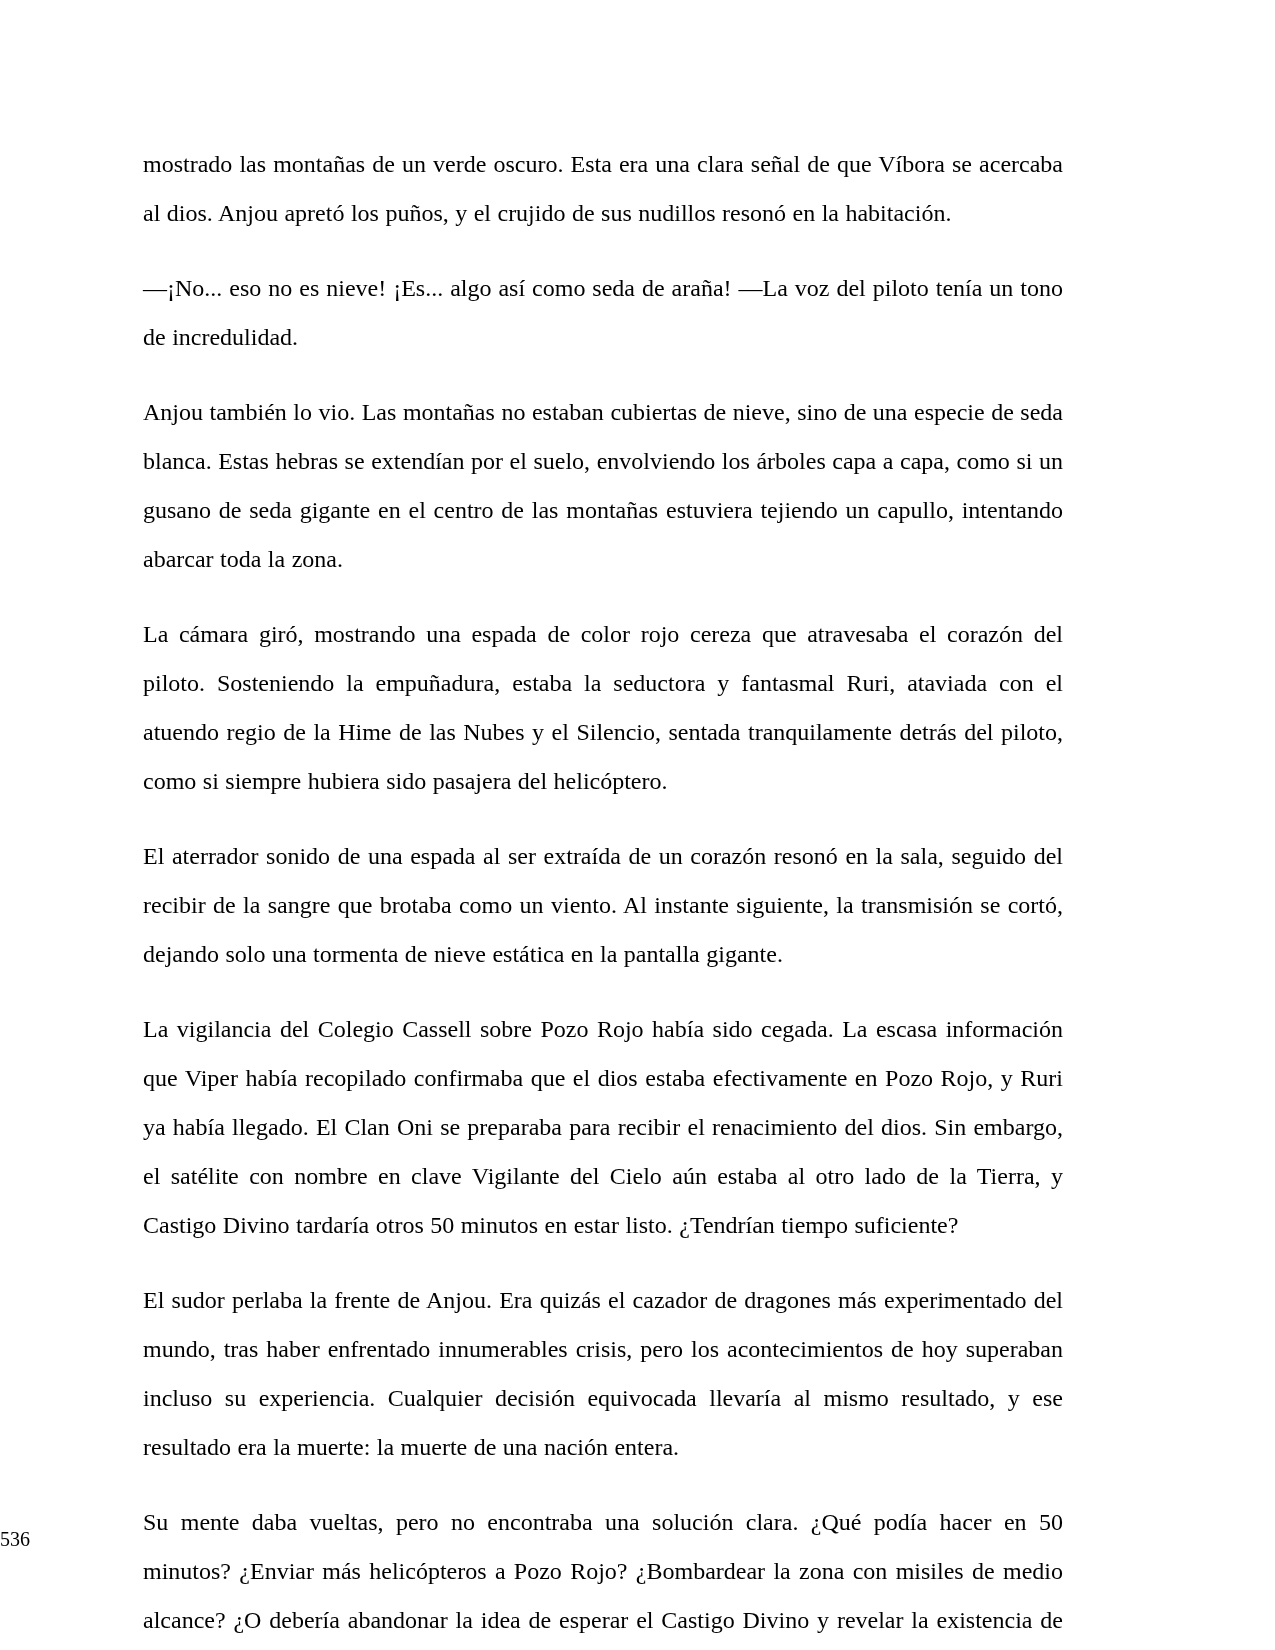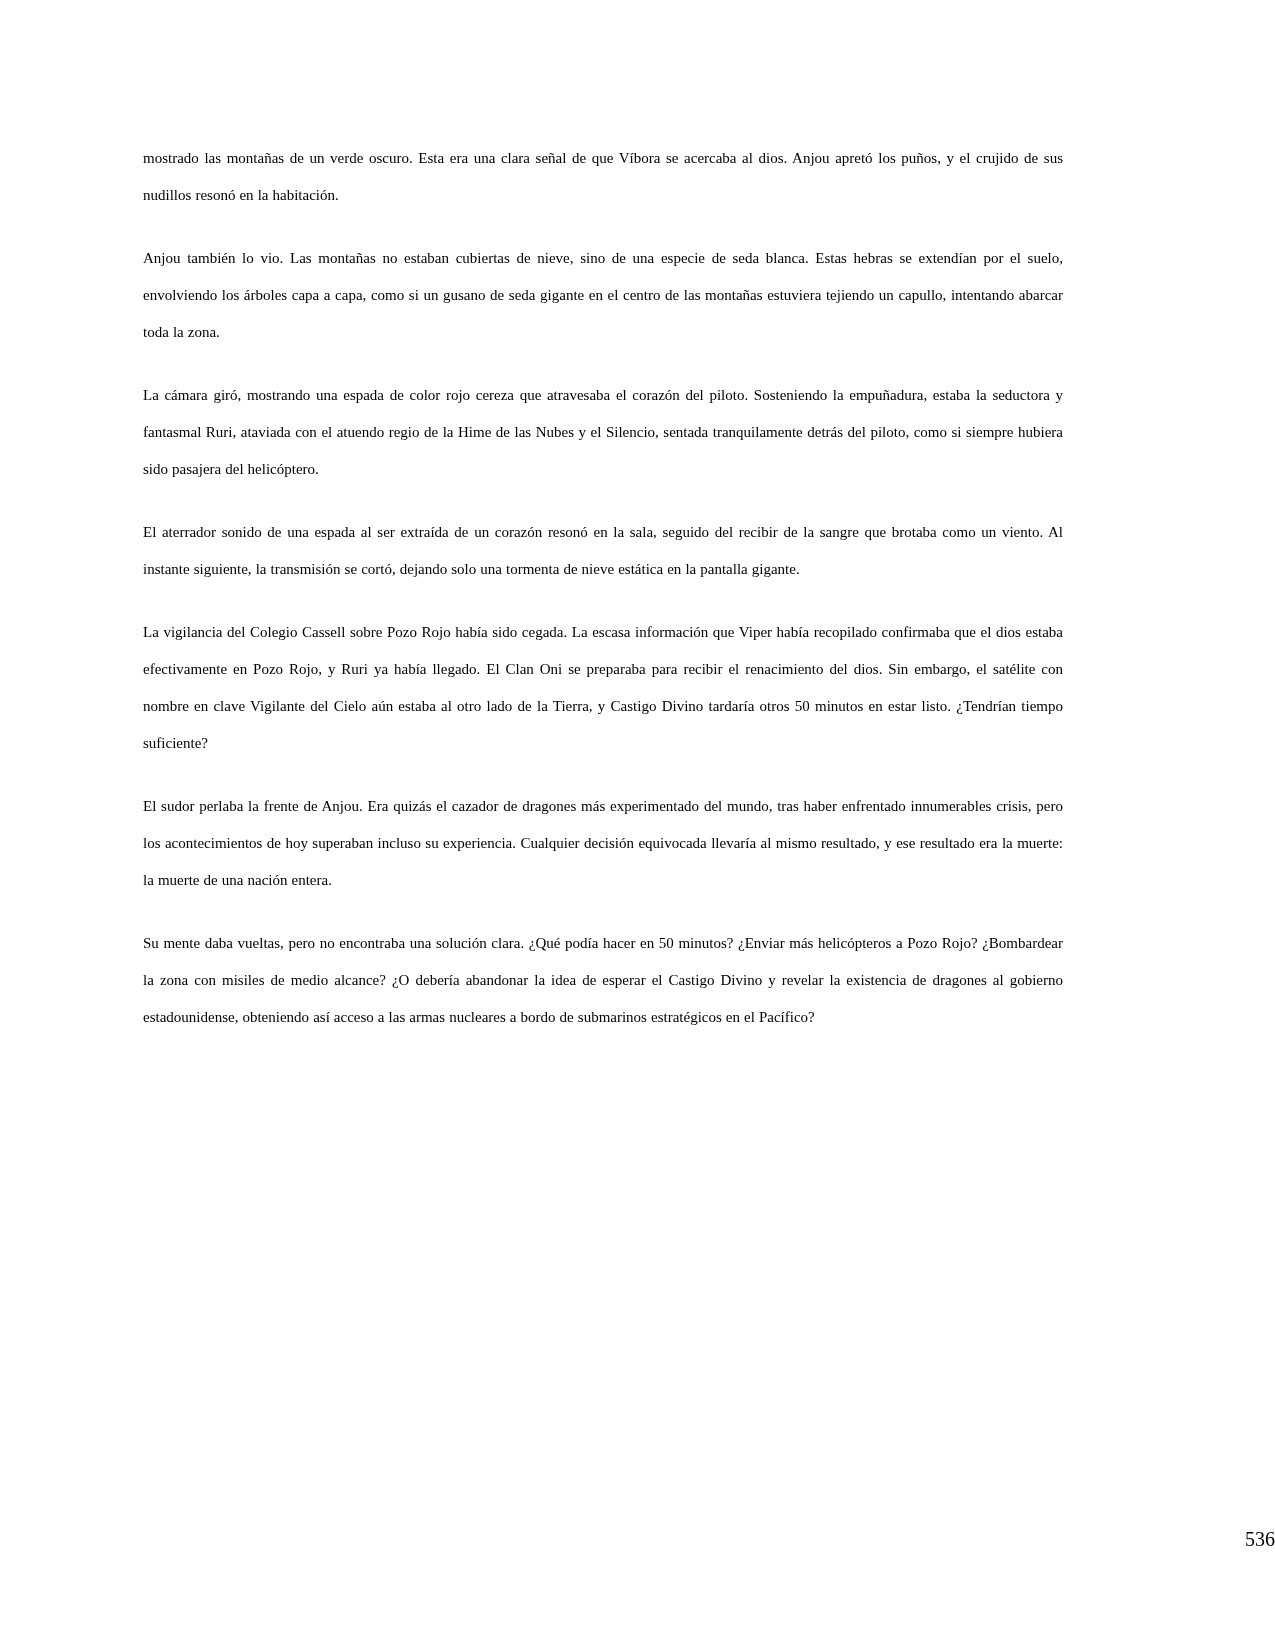--- a/index.html
+++ b/index.html
@@ -21,49 +21,50 @@
     box-sizing: border-box;
     overflow: hidden;
   }
   .content {
     position: absolute;
     left: 143px;
     top: 140px;
     width: 936px;
   }
   .para {
-    font-size: 15px;
-    line-height: 37px;
+    font-size: 24px;
+    line-height: 49px;
     text-align: justify;
     text-justify: inter-word;
     margin: 0 16px 26px 0;
     hyphens: none;
     -webkit-hyphens: none;
     word-spacing: 0.02em;
   }
   .para:last-child {
     margin-bottom: 0;
   }
   .page-number {
     position: absolute;
     left: 0;
     right: 0;
     top: 1527px;
-    text-align: right;
+    text-align: left;
     font-size: 20px;
     line-height: 24px;
     font-family: "Liberation Serif", "DejaVu Serif", serif;
   }
 </style>
 </head>
 <body>
 
 <div class="page">
   <div class="content">
     <p class="para">mostrado las montañas de un verde oscuro. Esta era una clara señal de que Víbora se acercaba al dios. Anjou apretó los puños, y el crujido de sus nudillos resonó en la habitación.</p>
+    <p class="para">—¡No... eso no es nieve! ¡Es... algo así como seda de araña! —La voz del piloto tenía un tono de incredulidad.</p>
     <p class="para">Anjou también lo vio. Las montañas no estaban cubiertas de nieve, sino de una especie de seda blanca. Estas hebras se extendían por el suelo, envolviendo los árboles capa a capa, como si un gusano de seda gigante en el centro de las montañas estuviera tejiendo un capullo, intentando abarcar toda la zona.</p>
     <p class="para">La cámara giró, mostrando una espada de color rojo cereza que atravesaba el corazón del piloto. Sosteniendo la empuñadura, estaba la seductora y fantasmal Ruri, ataviada con el atuendo regio de la Hime de las Nubes y el Silencio, sentada tranquilamente detrás del piloto, como si siempre hubiera sido pasajera del helicóptero.</p>
     <p class="para">El aterrador sonido de una espada al ser extraída de un corazón resonó en la sala, seguido del recibir de la sangre que brotaba como un viento. Al instante siguiente, la transmisión se cortó, dejando solo una tormenta de nieve estática en la pantalla gigante.</p>
     <p class="para">La vigilancia del Colegio Cassell sobre Pozo Rojo había sido cegada. La escasa información que Viper había recopilado confirmaba que el dios estaba efectivamente en Pozo Rojo, y Ruri ya había llegado. El Clan Oni se preparaba para recibir el renacimiento del dios. Sin embargo, el satélite con nombre en clave Vigilante del Cielo aún estaba al otro lado de la Tierra, y Castigo Divino tardaría otros 50 minutos en estar listo. ¿Tendrían tiempo suficiente?</p>
     <p class="para">El sudor perlaba la frente de Anjou. Era quizás el cazador de dragones más experimentado del mundo, tras haber enfrentado innumerables crisis, pero los acontecimientos de hoy superaban incluso su experiencia. Cualquier decisión equivocada llevaría al mismo resultado, y ese resultado era la muerte: la muerte de una nación entera.</p>
     <p class="para">Su mente daba vueltas, pero no encontraba una solución clara. ¿Qué podía hacer en 50 minutos? ¿Enviar más helicópteros a Pozo Rojo? ¿Bombardear la zona con misiles de medio alcance? ¿O debería abandonar la idea de esperar el Castigo Divino y revelar la existencia de dragones al gobierno estadounidense, obteniendo así acceso a las armas nucleares a bordo de submarinos estratégicos en el Pacífico?</p>
   </div>
   <div class="page-number">536</div>
 </div>
 

